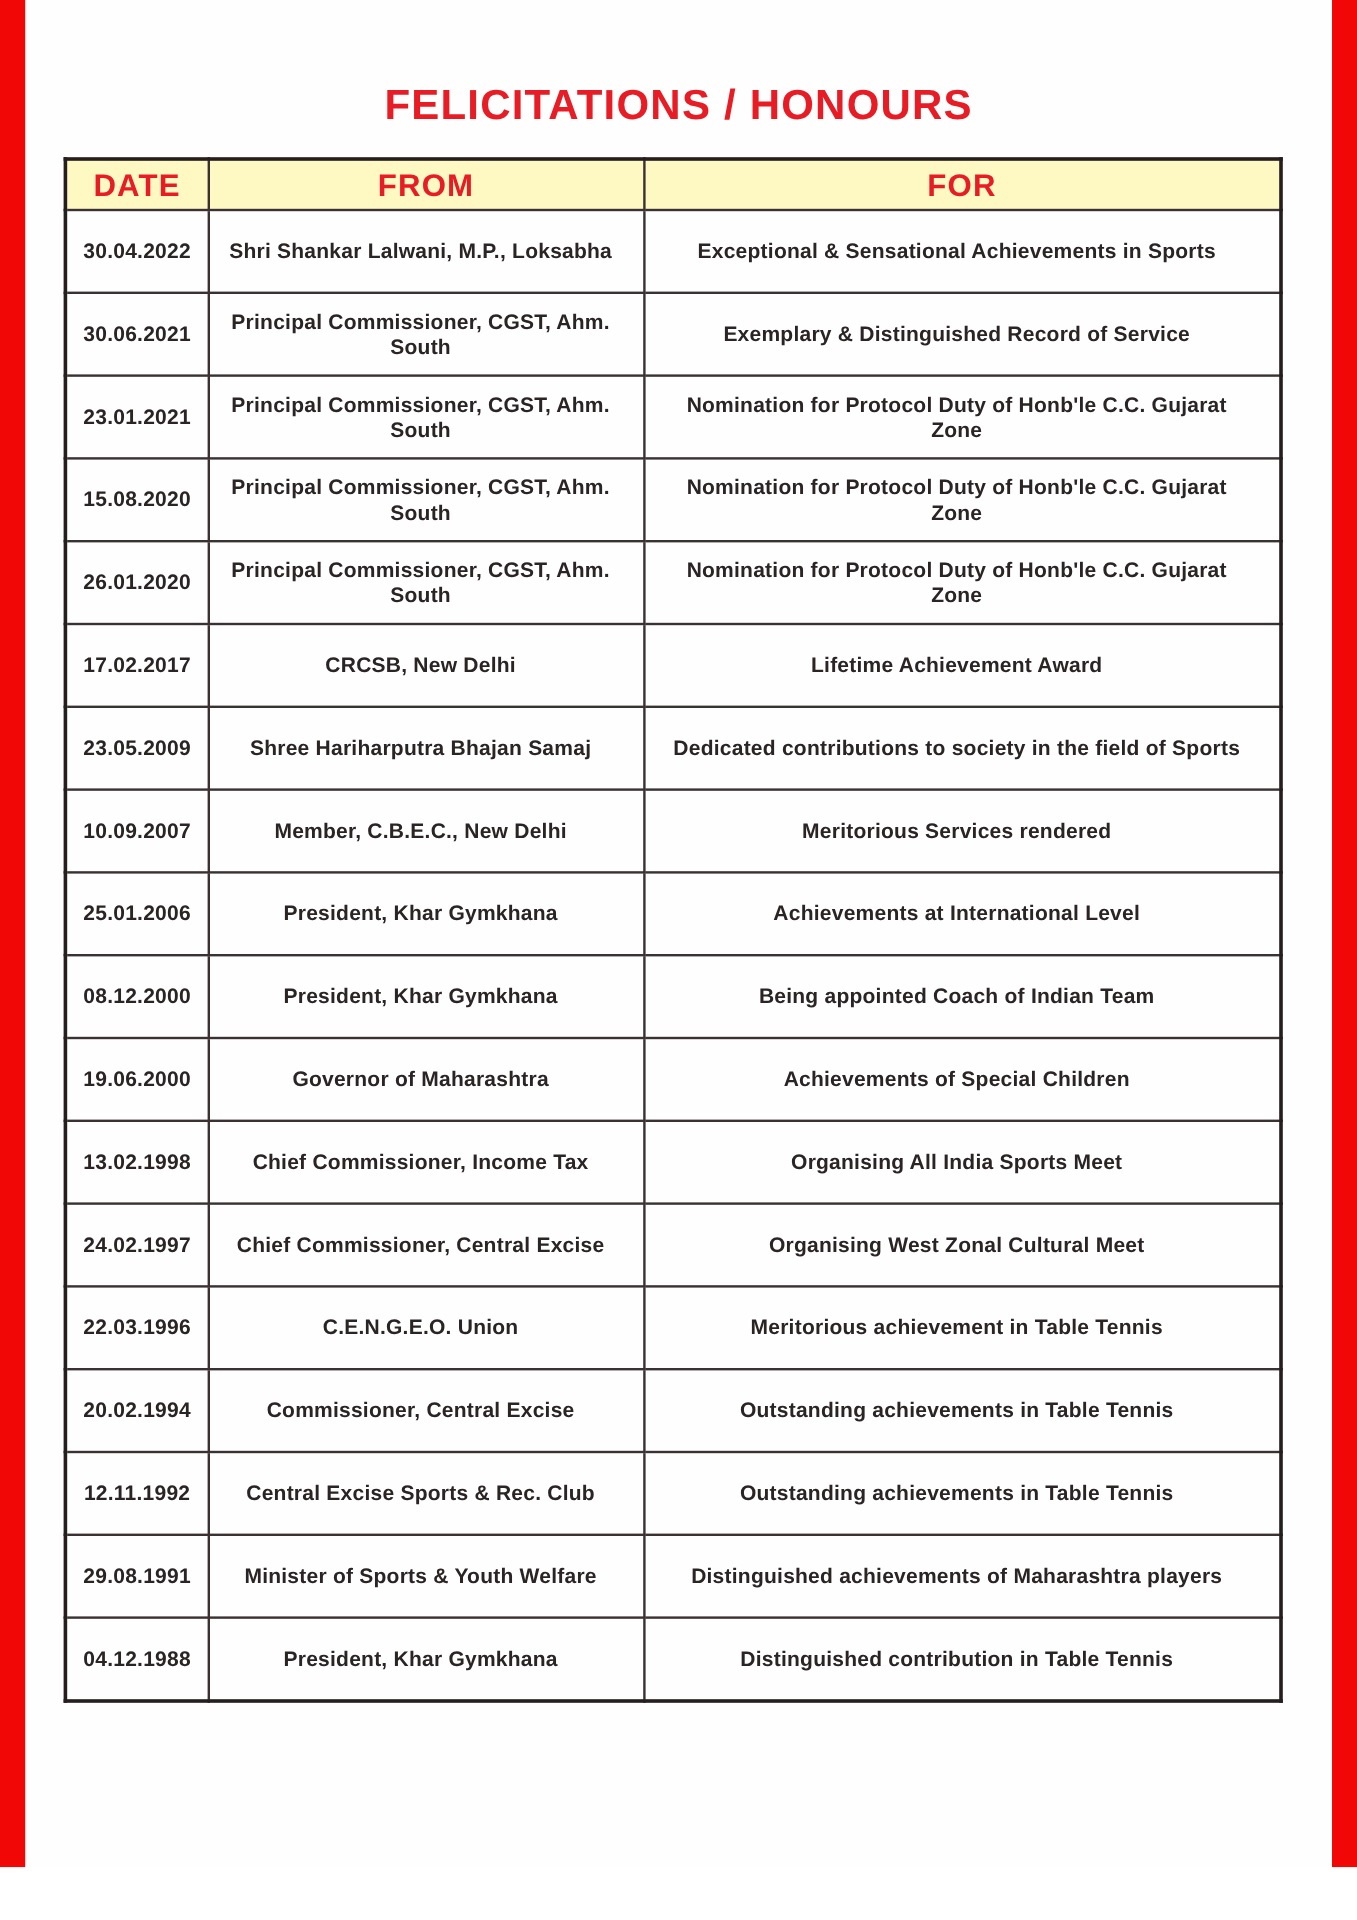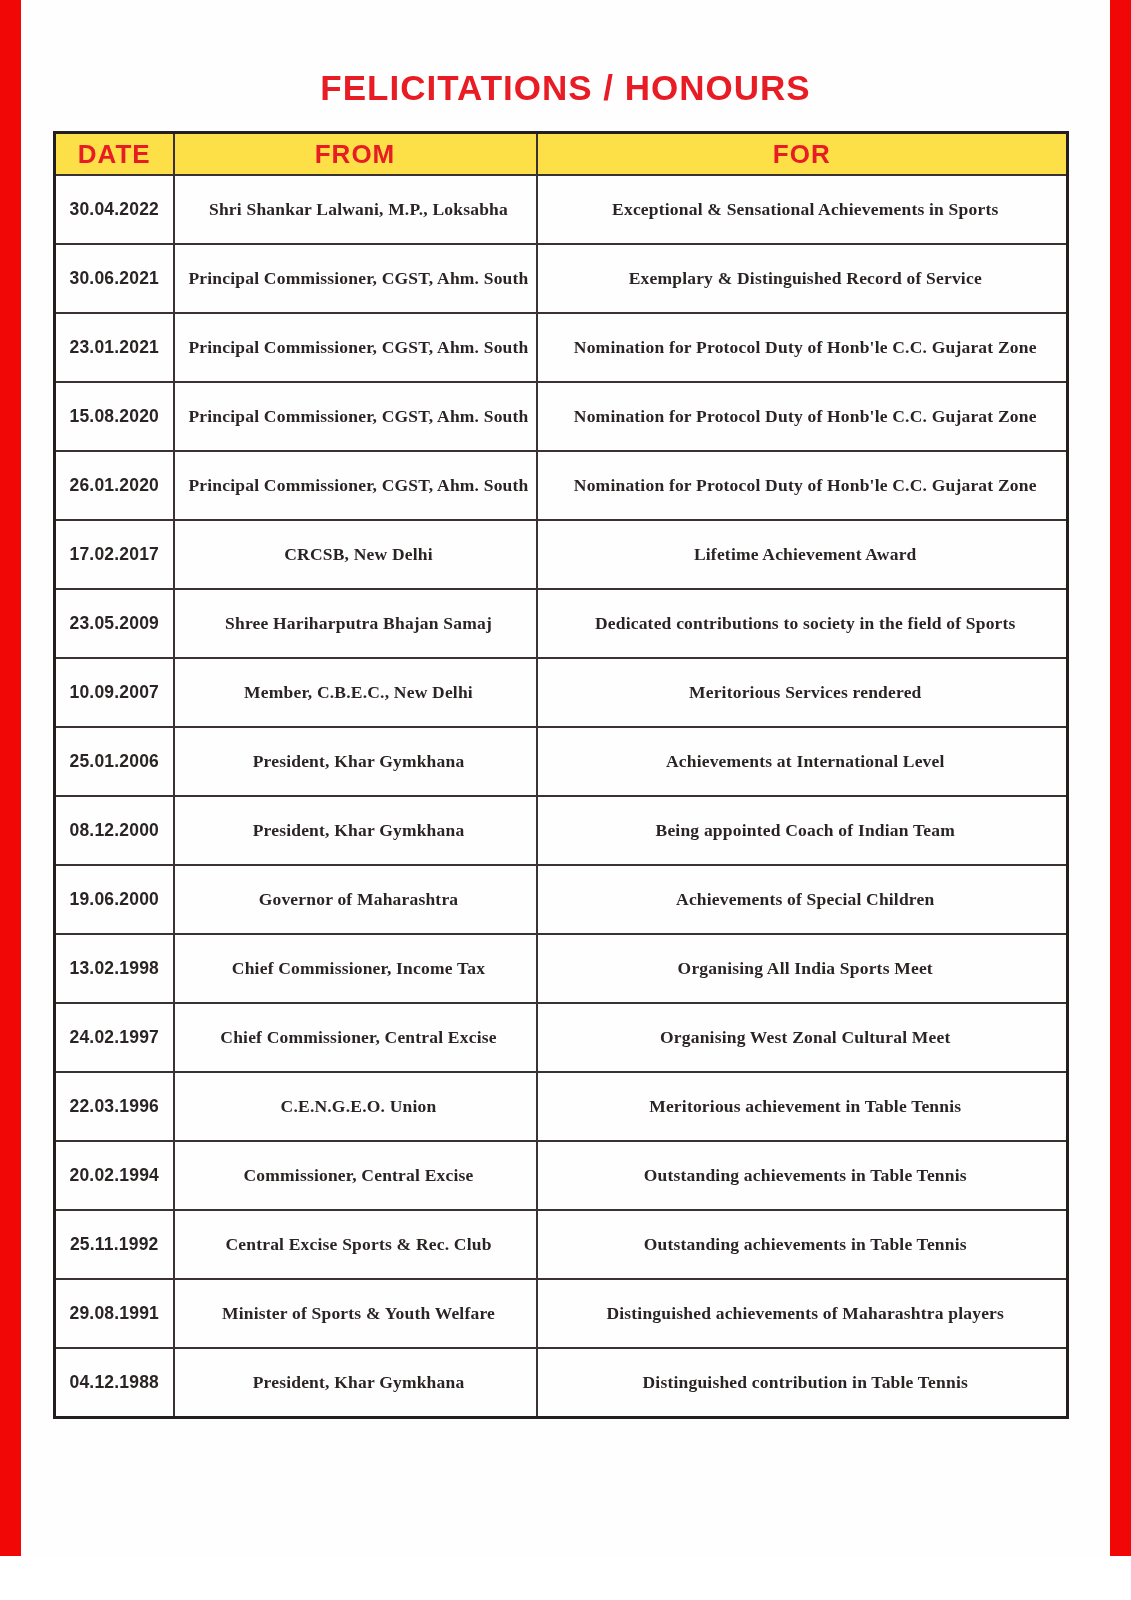--- a/index.html
+++ b/index.html
@@ -52,35 +52,35 @@
   table.honours col.c-for  { width: 531px; }
 
   table.honours th {
     height: 38px;
     border: 2px solid #3a3132;
     color: #e81c24;
     font-size: 26px;
     font-weight: bold;
     letter-spacing: 1px;
     vertical-align: middle;
-    background: #fde047;
+    background: #fef9c3;
   }
   table.honours td {
     height: 65px;
     border: 2px solid #3a3132;
     color: #2b2425;
     font-size: 17.5px;
     font-weight: bold;
     vertical-align: middle;
     background: #fffefe;
     letter-spacing: 0.2px;
     text-align: center;
   }
   td.cell-date { text-align: center; }
-  td.cell-from, td.cell-for { text-align: left; padding-left: 13px; padding-right: 6px; font-family: Liberation Serif, serif; }
+  td.cell-from, td.cell-for { text-align: left; padding-left: 13px; padding-right: 22px; }
 </style>
 </head>
 <body>
 
 <div class="page">
   <div class="side-bar left"></div>
   <div class="side-bar right"></div>
 
   <h1 class="title">FELICITATIONS / HONOURS</h1>
 
@@ -167,21 +167,21 @@
           <td class="cell-date">22.03.1996</td>
           <td class="cell-from">C.E.N.G.E.O. Union</td>
           <td class="cell-for">Meritorious achievement in Table Tennis</td>
         </tr>
         <tr>
           <td class="cell-date">20.02.1994</td>
           <td class="cell-from">Commissioner, Central Excise</td>
           <td class="cell-for">Outstanding achievements in Table Tennis</td>
         </tr>
         <tr>
-          <td class="cell-date">25.11.1992</td>
+          <td class="cell-date">12.11.1992</td>
           <td class="cell-from">Central Excise Sports &amp; Rec. Club</td>
           <td class="cell-for">Outstanding achievements in Table Tennis</td>
         </tr>
         <tr>
           <td class="cell-date">29.08.1991</td>
           <td class="cell-from">Minister of Sports &amp; Youth Welfare</td>
           <td class="cell-for">Distinguished achievements of Maharashtra players</td>
         </tr>
         <tr>
           <td class="cell-date">04.12.1988</td>

